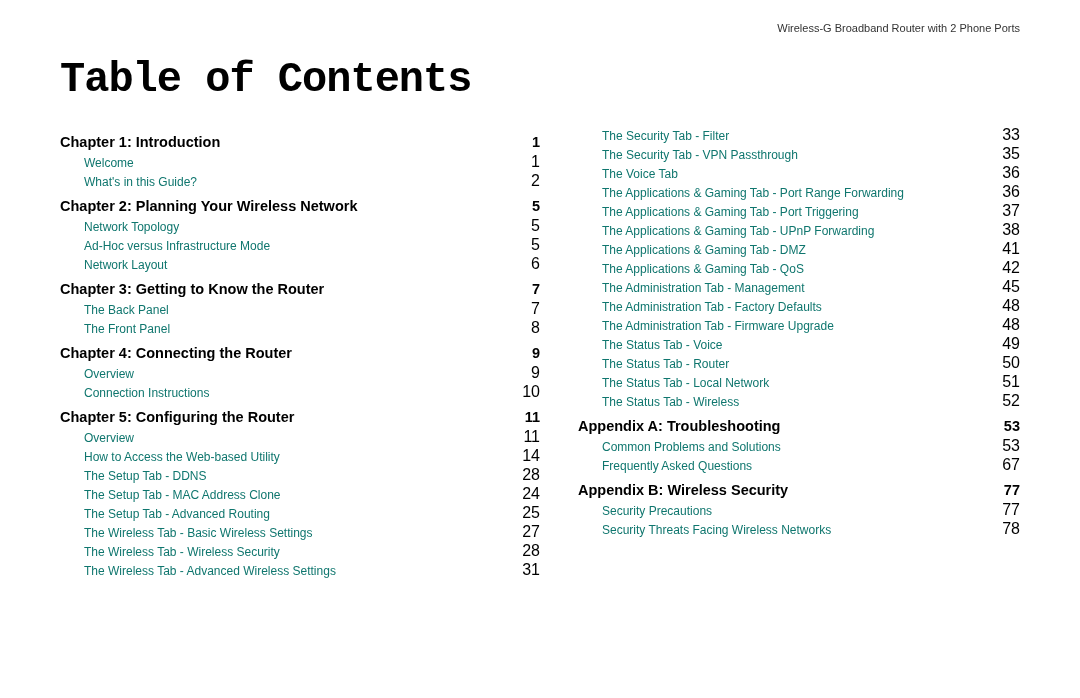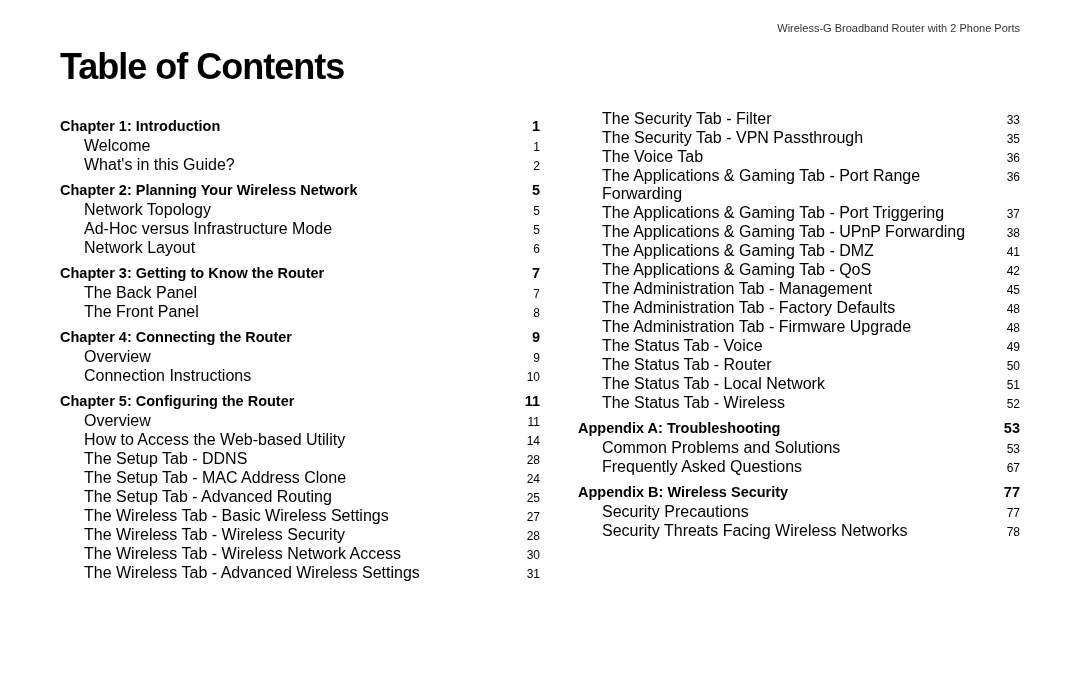--- a/index.html
+++ b/index.html
@@ -20,25 +20,25 @@
     }
     .header-right {
       position: absolute;
       top: 22px;
       right: 60px;
       font-size: 11px;
       color: #333;
       font-family: Arial, sans-serif;
     }
     .toc-title {
-      font-size: 36px;
-      font-weight: bold;
-      font-family: Liberation Sans, sans-serif;
+      font-size: 42px;
+      font-weight: bold;
+      font-family: Liberation Mono, monospace;
       margin-bottom: 22px;
-      margin-top: 10px;
+      margin-top: 20px;
       color: #000;
       letter-spacing: -1px;
     }
     .toc-columns {
       display: flex;
       gap: 8px;
       width: 100%;
     }
     .toc-col-left {
       width: 500px;
@@ -70,27 +70,27 @@
       text-align: right;
     }
     .sub-entry {
       display: flex;
       justify-content: space-between;
       align-items: baseline;
       margin-left: 24px;
       margin-bottom: 1px;
     }
     .sub-title {
+      font-size: 12px;
+      font-family: Arial, sans-serif;
+      flex: 1;
+      color: #0f766e;
+    }
+    .sub-page {
       font-size: 16px;
-      font-family: Arial, sans-serif;
-      flex: 1;
-      color: #000000;
-    }
-    .sub-page {
-      font-size: 12px;
       font-family: Arial, sans-serif;
       margin-left: 8px;
       min-width: 24px;
       text-align: right;
       color: #000;
     }
     .appendix-entry {
       display: flex;
       justify-content: flex-end;
       align-items: baseline;
@@ -206,24 +206,20 @@
       </div>
       <div class="sub-entry">
         <span class="sub-title">The Wireless Tab - Basic Wireless Settings</span>
         <span class="sub-page">27</span>
       </div>
       <div class="sub-entry">
         <span class="sub-title">The Wireless Tab - Wireless Security</span>
         <span class="sub-page">28</span>
       </div>
       <div class="sub-entry">
-        <span class="sub-title">The Wireless Tab - Wireless Network Access</span>
-        <span class="sub-page">30</span>
-      </div>
-      <div class="sub-entry">
         <span class="sub-title">The Wireless Tab - Advanced Wireless Settings</span>
         <span class="sub-page">31</span>
       </div>
     </div>
 
     <div class="toc-col-right">
       <div class="sub-entry">
         <span class="sub-title">The Security Tab - Filter</span>
         <span class="sub-page">33</span>
       </div>

